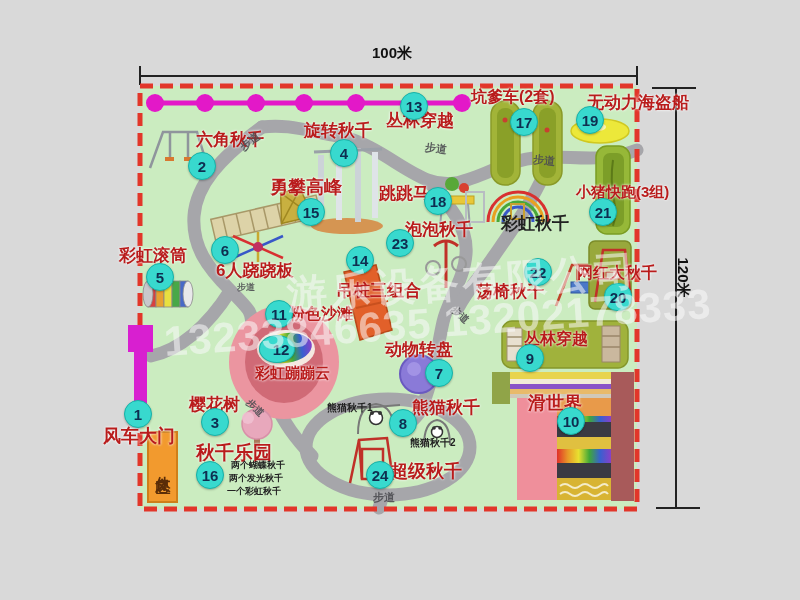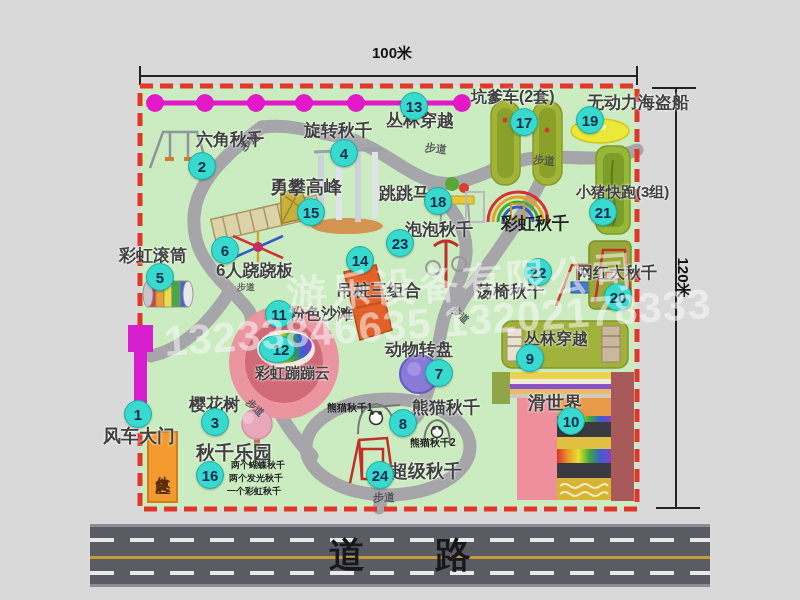--- a/index.html
+++ b/index.html
@@ -13,21 +13,21 @@
   #dim-right-label{left:652px;top:278px;width:60px;transform:rotate(90deg);transform-origin:center;}
   .dim-line{position:absolute;background:#222;}
   #dim-top-line{left:140px;top:75px;width:497px;height:2px;}
   #dim-top-tick-l{left:139px;top:66px;width:2px;height:19px;}
   #dim-top-tick-r{left:636px;top:66px;width:2px;height:19px;}
   #dim-right-line{left:675px;top:88px;width:2px;height:421px;}
   #dim-right-tick-t{left:652px;top:87px;width:44px;height:2px;}
   #dim-right-tick-b{left:656px;top:507px;width:44px;height:2px;}
   #map-svg{position:absolute;left:0;top:0;}
   #map-overlay{position:absolute;left:0;top:0;width:800px;height:600px;pointer-events:none;}
-  .map-label{position:absolute;font-weight:bold;color:#404040;white-space:nowrap;
+  .map-label{position:absolute;font-weight:bold;color:#b91c1c;white-space:nowrap;
     text-shadow:0 0 3px rgba(255,255,255,.85),0 0 2px rgba(255,255,255,.7);line-height:1;}
   .badge{position:absolute;width:26px;height:26px;border-radius:50%;background:#38d9ce;
     border:1px solid #17b3a8;color:#0e2e50;font-size:15px;font-weight:bold;
     display:flex;align-items:center;justify-content:center;line-height:1;
     box-shadow:0 1px 2px rgba(0,0,0,.25);}
   .walk-label{position:absolute;font-weight:bold;color:#4d4d52;white-space:nowrap;
     line-height:1;opacity:.9;}
   .sub-label{position:absolute;font-weight:bold;color:#222;white-space:nowrap;line-height:1.35;}
   #rest-area{position:absolute;left:147px;top:431px;width:31px;height:72px;background:#f29a2e;
     border:2px solid #cf7f1a;box-sizing:border-box;display:flex;align-items:center;justify-content:center;}
@@ -349,20 +349,14 @@
       <div class="walk-label" style="left: 450px; top: 310px; font-size: 10px; transform: rotate(42deg);">步道</div>
       <div class="walk-label" style="left: 245px; top: 403px; font-size: 10px; transform: rotate(45deg);">步道</div>
       <div class="walk-label" style="left: 373px; top: 492px; font-size: 11px;">步道</div>
     </div>
 
   <div id="watermark">
     <div class="wm-line" id="wm-line1">游乐设备有限公司</div>
     <div class="wm-line" id="wm-line2">13233846635 13202178333</div>
   </div>
 
-  <div id="road">
-    <div class="road-dash" id="road-dash-top"></div>
-    <div id="road-center"></div>
-    <div class="road-dash" id="road-dash-bottom"></div>
-    <div id="road-label">道路</div>
-  </div>
 
 </div>
 
 </body></html>

